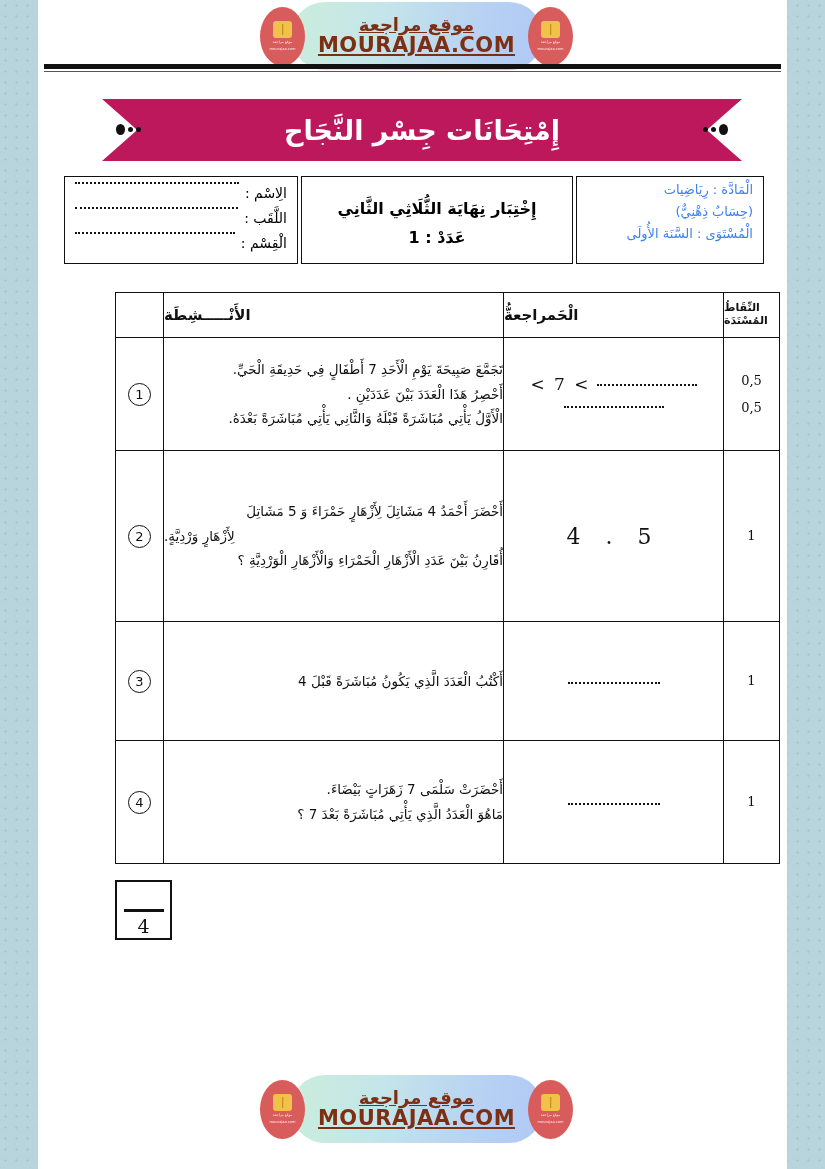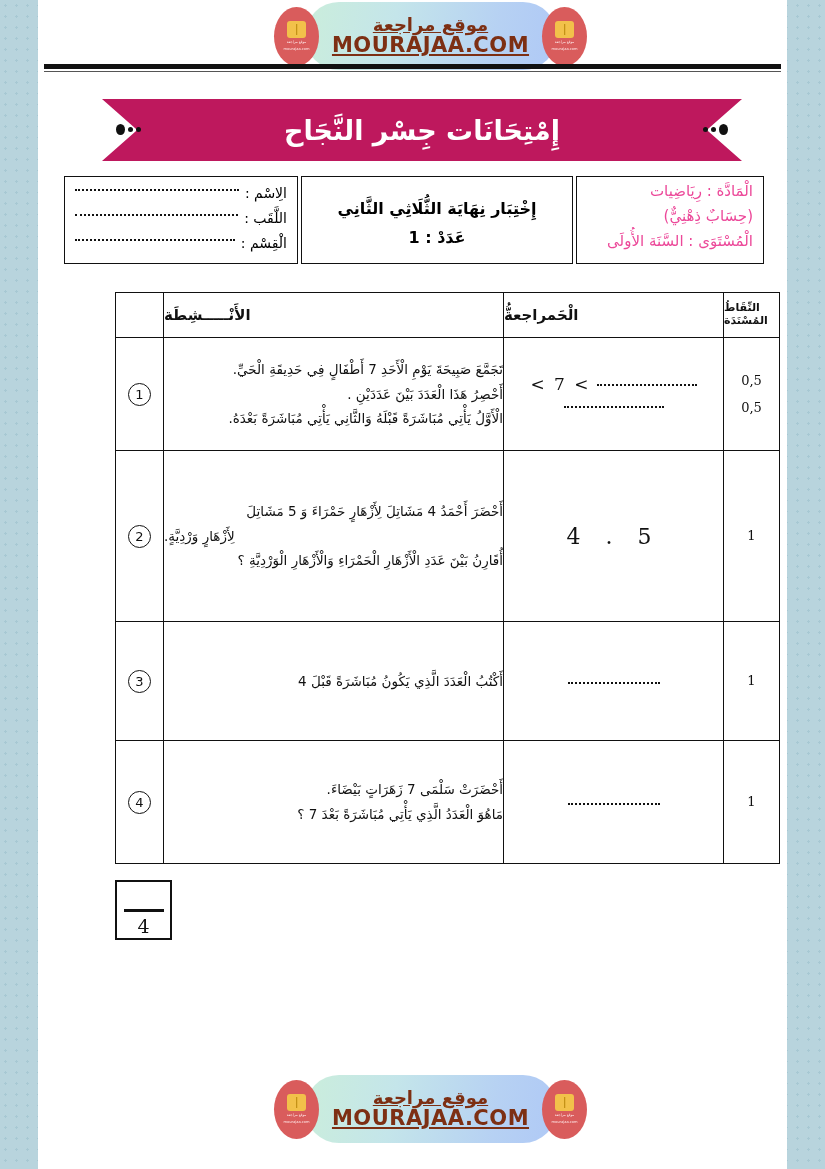--- a/index.html
+++ b/index.html
@@ -22,21 +22,21 @@
     left: 38px;
     top: 0;
     width: 749px;
     height: 1169px;
     background: #ffffff;
   }
 
   
   .brand-bar {
     position: absolute;
-    left: 18px;
+    left: 4px;
     width: 749px;
     height: 72px;
     display: flex;
     align-items: center;
     justify-content: center;
   }
   .brand-bar.top { top: 0; }
   .brand-bar.bottom { top: 1073px; }
   .brand-blob {
     position: absolute;
@@ -191,30 +191,30 @@
     align-items: center;
     justify-content: center;
     gap: 10px;
   }
   .cell-ident {
     width: 234px;
     margin-right: 3px;
     padding-top: 8px;
   }
   .info-line {
-    font-size: 15px;
-    color: #ec4899;
+    font-size: 13px;
+    color: #3b82f6;
     margin-bottom: 7px;
     white-space: nowrap;
   }
   .exam-title { font-size: 16px; font-weight: bold; }
   .exam-num { font-size: 16px; font-weight: bold; }
   .ident-line {
     display: flex;
-    align-items: center;
+    align-items: flex-start;
     font-size: 14px;
     margin-bottom: 9px;
     white-space: nowrap;
   }
   .ident-label { flex: 0 0 auto; }
   .ident-dots {
     flex: 1 1 auto;
     margin-right: 6px;
     border-bottom: 2px dotted #111;
     transform: translateY(-3px);

